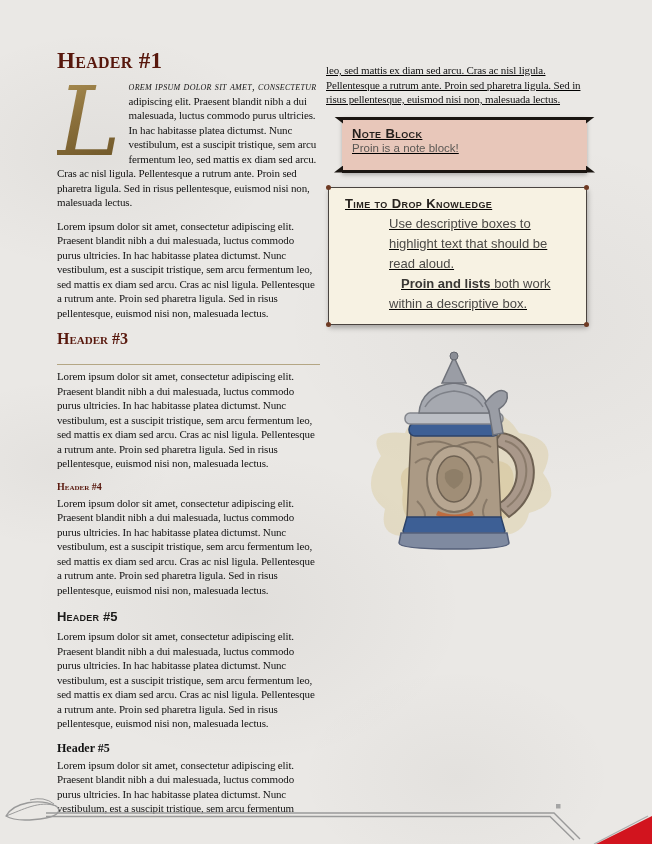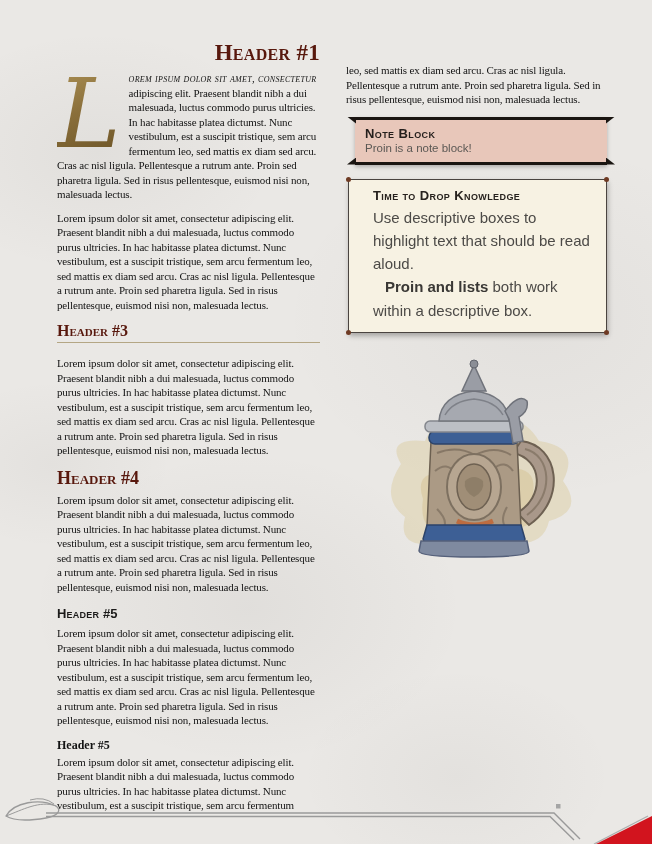--- a/index.html
+++ b/index.html
@@ -10,52 +10,52 @@
     font-family: "Liberation Serif", serif;
     background:
       radial-gradient(ellipse 300px 200px at 15% 18%, rgba(60,55,50,0.05), transparent 60%),
       radial-gradient(ellipse 420px 300px at 82% 38%, rgba(60,55,50,0.045), transparent 60%),
       radial-gradient(ellipse 360px 260px at 38% 72%, rgba(60,55,50,0.055), transparent 60%),
       radial-gradient(ellipse 260px 180px at 70% 92%, rgba(60,55,50,0.04), transparent 60%),
       radial-gradient(ellipse 200px 140px at 8% 55%, rgba(60,55,50,0.04), transparent 60%),
       #eae8e5;
   }
   .col-left  { position: absolute; left: 57px;  top: 41px; width: 263px; }
-  .col-right { position: absolute; left: 346px; top: 63px; width: 263px; }
+  .col-right { position: absolute; left: 326px; top: 63px; width: 263px; text-decoration: underline; }
 
   p.body-text {
     font-size: 11px;
     line-height: 14.5px;
     letter-spacing: -0.15px;
     color: #131313;
     margin-bottom: 9px;
   }
   h1.hx {
     font-variant: small-caps;
     font-weight: 600;
     font-size: 23px;
     line-height: 1.05;
     color: #58180d;
     letter-spacing: 0.3px;
     margin: 10px 0 6px 0;
   }
-  h1.hx.first { margin-top: 0; text-align: right; }
+  h1.hx.first { margin-top: 8px; }
   h2.hx {
     font-variant: small-caps;
     font-weight: 600;
     font-size: 16px;
     color: #58180d;
     border-bottom: 1px solid #b4a684;
-    padding-bottom: 2px;
-    margin: 10px 0 13px 0;
+    padding-bottom: 16px;
+    margin: 10px 0 4px 0;
   }
   h3.hx {
     font-variant: small-caps;
     font-weight: 700;
-    font-size: 18px;
+    font-size: 10px;
     color: #58180d;
     margin: 10px 0 4px 0;
   }
   h4.hx {
     font-family: "Liberation Sans", sans-serif;
     font-variant: small-caps;
     font-weight: 700;
     font-size: 13px;
     color: #1c1b1a;
     letter-spacing: 0.2px;
@@ -80,25 +80,25 @@
     background: linear-gradient(160deg, #a88d52 0%, #8a6f3b 45%, #6d5527 100%);
     -webkit-background-clip: text;
     background-clip: text;
     color: transparent;
   }
   .lead-caps { font-variant: small-caps; letter-spacing: 0.3px; font-style: italic; }
 
   
   .note-block {
     position: relative;
-    margin: 10px 2px 14px 9px;
+    margin: 10px 2px 14px 16px;
     background: #e8c7ba;
     border-top: 3px solid #1a1511;
     border-bottom: 3px solid #1a1511;
-    padding: 6px 10px 8px 10px;
+    padding: 6px 10px 16px 10px;
     box-shadow: 0 2px 4px rgba(0,0,0,0.25);
   }
   .note-corner { position: absolute; width: 9px; height: 7px; background: #1a1511; }
   .nc-tl { top: -3px; left: -8px;  clip-path: polygon(0 0, 100% 0, 100% 100%); }
   .nc-tr { top: -3px; right: -8px; clip-path: polygon(0 0, 100% 0, 0 100%); }
   .nc-bl { bottom: -3px; left: -8px;  clip-path: polygon(100% 0, 100% 100%, 0 100%); }
   .nc-br { bottom: -3px; right: -8px; clip-path: polygon(0 0, 100% 100%, 0 100%); }
   .note-title {
     font-family: "Liberation Sans", sans-serif;
     font-variant: small-caps;
@@ -113,21 +113,21 @@
     color: #5b5854;
     margin-top: 1px;
   }
 
   
   .desc-box {
     position: relative;
     margin: 0 2px 16px 2px;
     background: #f7f2e3;
     border: 1px solid #4a4440;
-    padding: 8px 12px 10px 24px;
+    padding: 8px 12px 10px 16px;
     box-shadow: 1px 3px 5px rgba(0,0,0,0.28);
   }
   .desc-dot {
     position: absolute; width: 5px; height: 5px; border-radius: 50%;
     background: #6e3a23;
   }
   .dd-tl { top: -3px; left: -3px; }
   .dd-tr { top: -3px; right: -3px; }
   .dd-bl { bottom: -3px; left: -3px; }
   .dd-br { bottom: -3px; right: -3px; }
@@ -135,23 +135,24 @@
     font-family: "Liberation Sans", sans-serif;
     font-variant: small-caps;
     font-weight: 700;
     font-size: 13px;
     color: #27221e;
     letter-spacing: 0.4px;
     margin-bottom: 3px;
   }
   .desc-body {
     font-family: "Liberation Sans", sans-serif;
-    font-size: 15px;
+    font-size: 13px;
     line-height: 1.55;
     color: #4c4a47;
+    margin-left: 44px;
   }
   .desc-body.indent { text-indent: 12px; }
   .desc-body b { color: #3a3835; }
 
   .stein-wrap { margin-top: 14px; text-align: center; }
 
   .footer-art { position: absolute; left: 0; bottom: 0; width: 652px; height: 52px; }
 </style>
 </head>
 <body>

